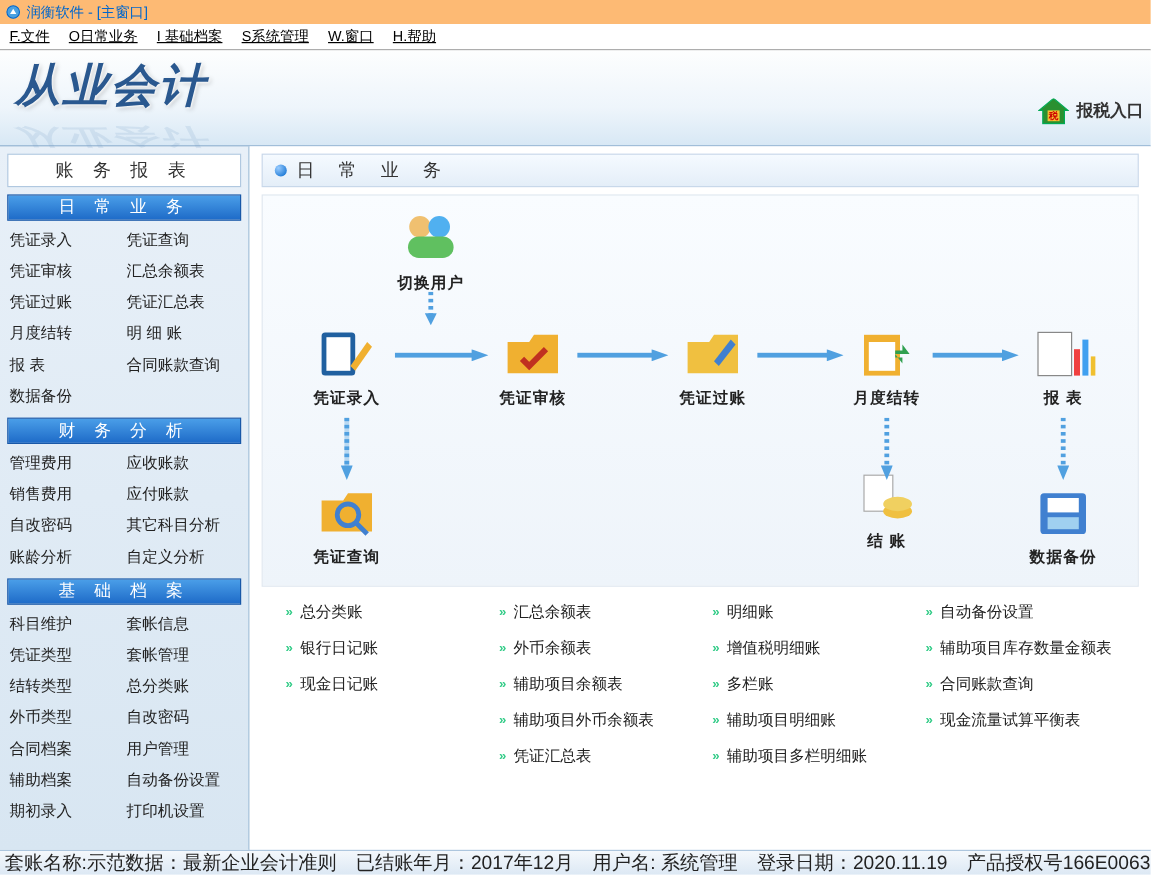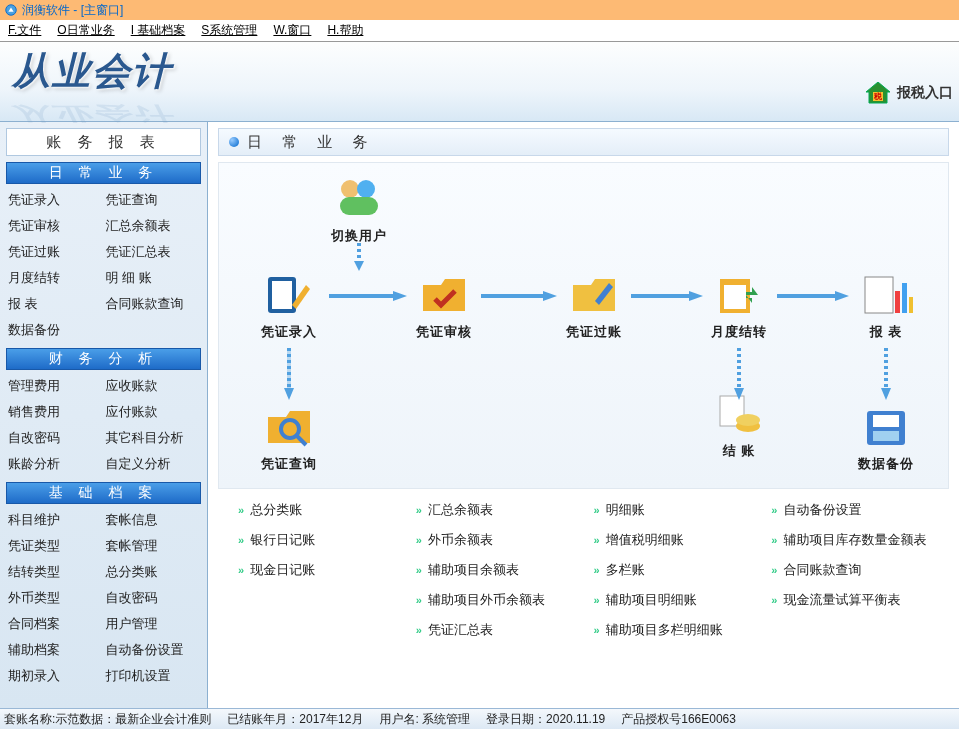--- a/index.html
+++ b/index.html
@@ -36,21 +36,21 @@
 .wf-node .icon-box { width: 54px; height: 48px; margin: 0 auto 4px; display: flex; align-items: center; justify-content: center; }
 .wf-node .lbl { font-size: 13px; color: #222; letter-spacing: 1px; white-space: nowrap; }
 
 .arrow-h { position: absolute; height: 10px; }
 .arrow-v { position: absolute; width: 10px; }
 
 .links-area { margin: 12px 10px 0 10px; display: grid; grid-template-columns: repeat(4, 1fr); column-gap: 10px; row-gap: 12px; padding: 0 10px 0 20px; }
 .qlink { display: flex; align-items: center; gap: 6px; font-size: 13px; color: #222; cursor: pointer; white-space: nowrap; }
 .chev { color: #3c8; font-weight: bold; font-size: 11px; }
 
-.status-bar { height: 21px; background: linear-gradient(#f4f8fc,#dce8f4); border-top: 1px solid #9ab8d6; display: flex; align-items: center; padding-left: 4px; font-size: 12px; gap: 16px; color: #222; }
+.status-bar { height: 21px; background: linear-gradient(#f4f8fc,#dce8f4); border-top: 1px solid #9ab8d6; display: flex; align-items: center; padding-left: 4px; font-size: 16px; gap: 16px; color: #222; }
 </style>
 </head>
 <body>
 
 <div class="title-bar">
   <svg class="app-icon" viewBox="0 0 16 16">
       <circle cx="8" cy="8" r="6" fill="#4aa0e0" stroke="#06c"></circle>
       <path d="M5 10 L8 5 L11 10" fill="#fff"></path>
     </svg>
   <span>润衡软件 - [主窗口]</span>

